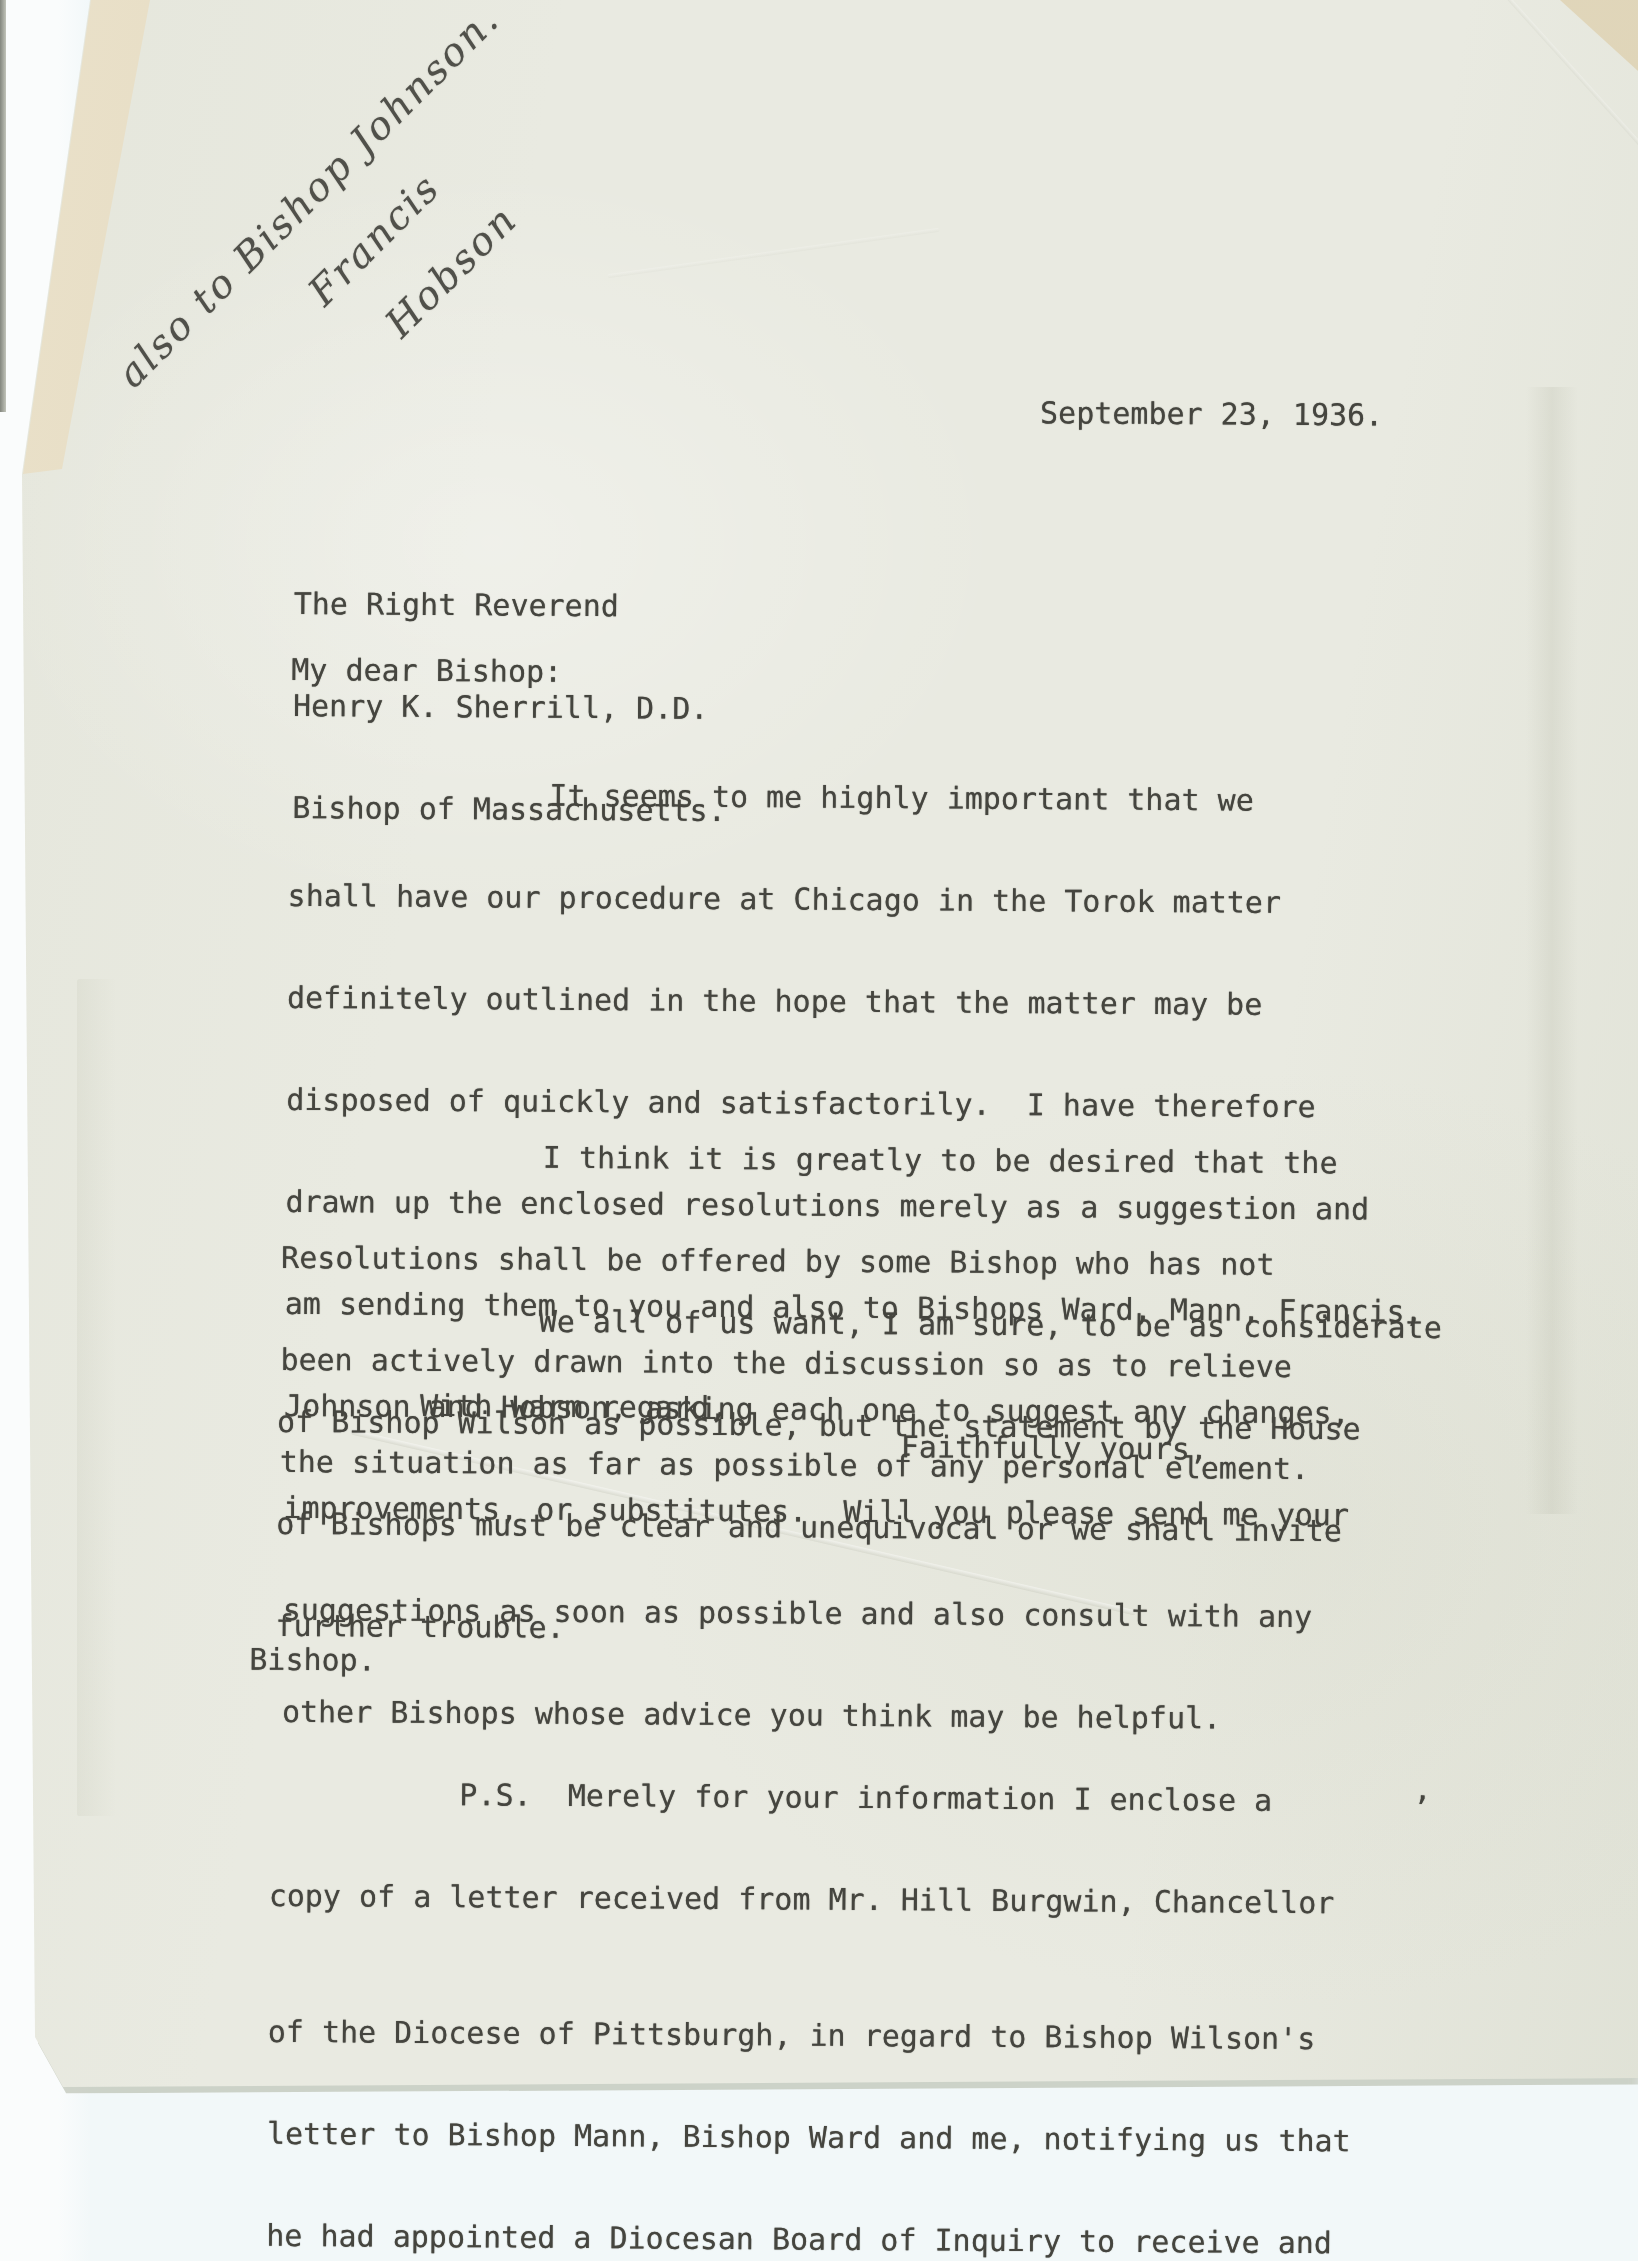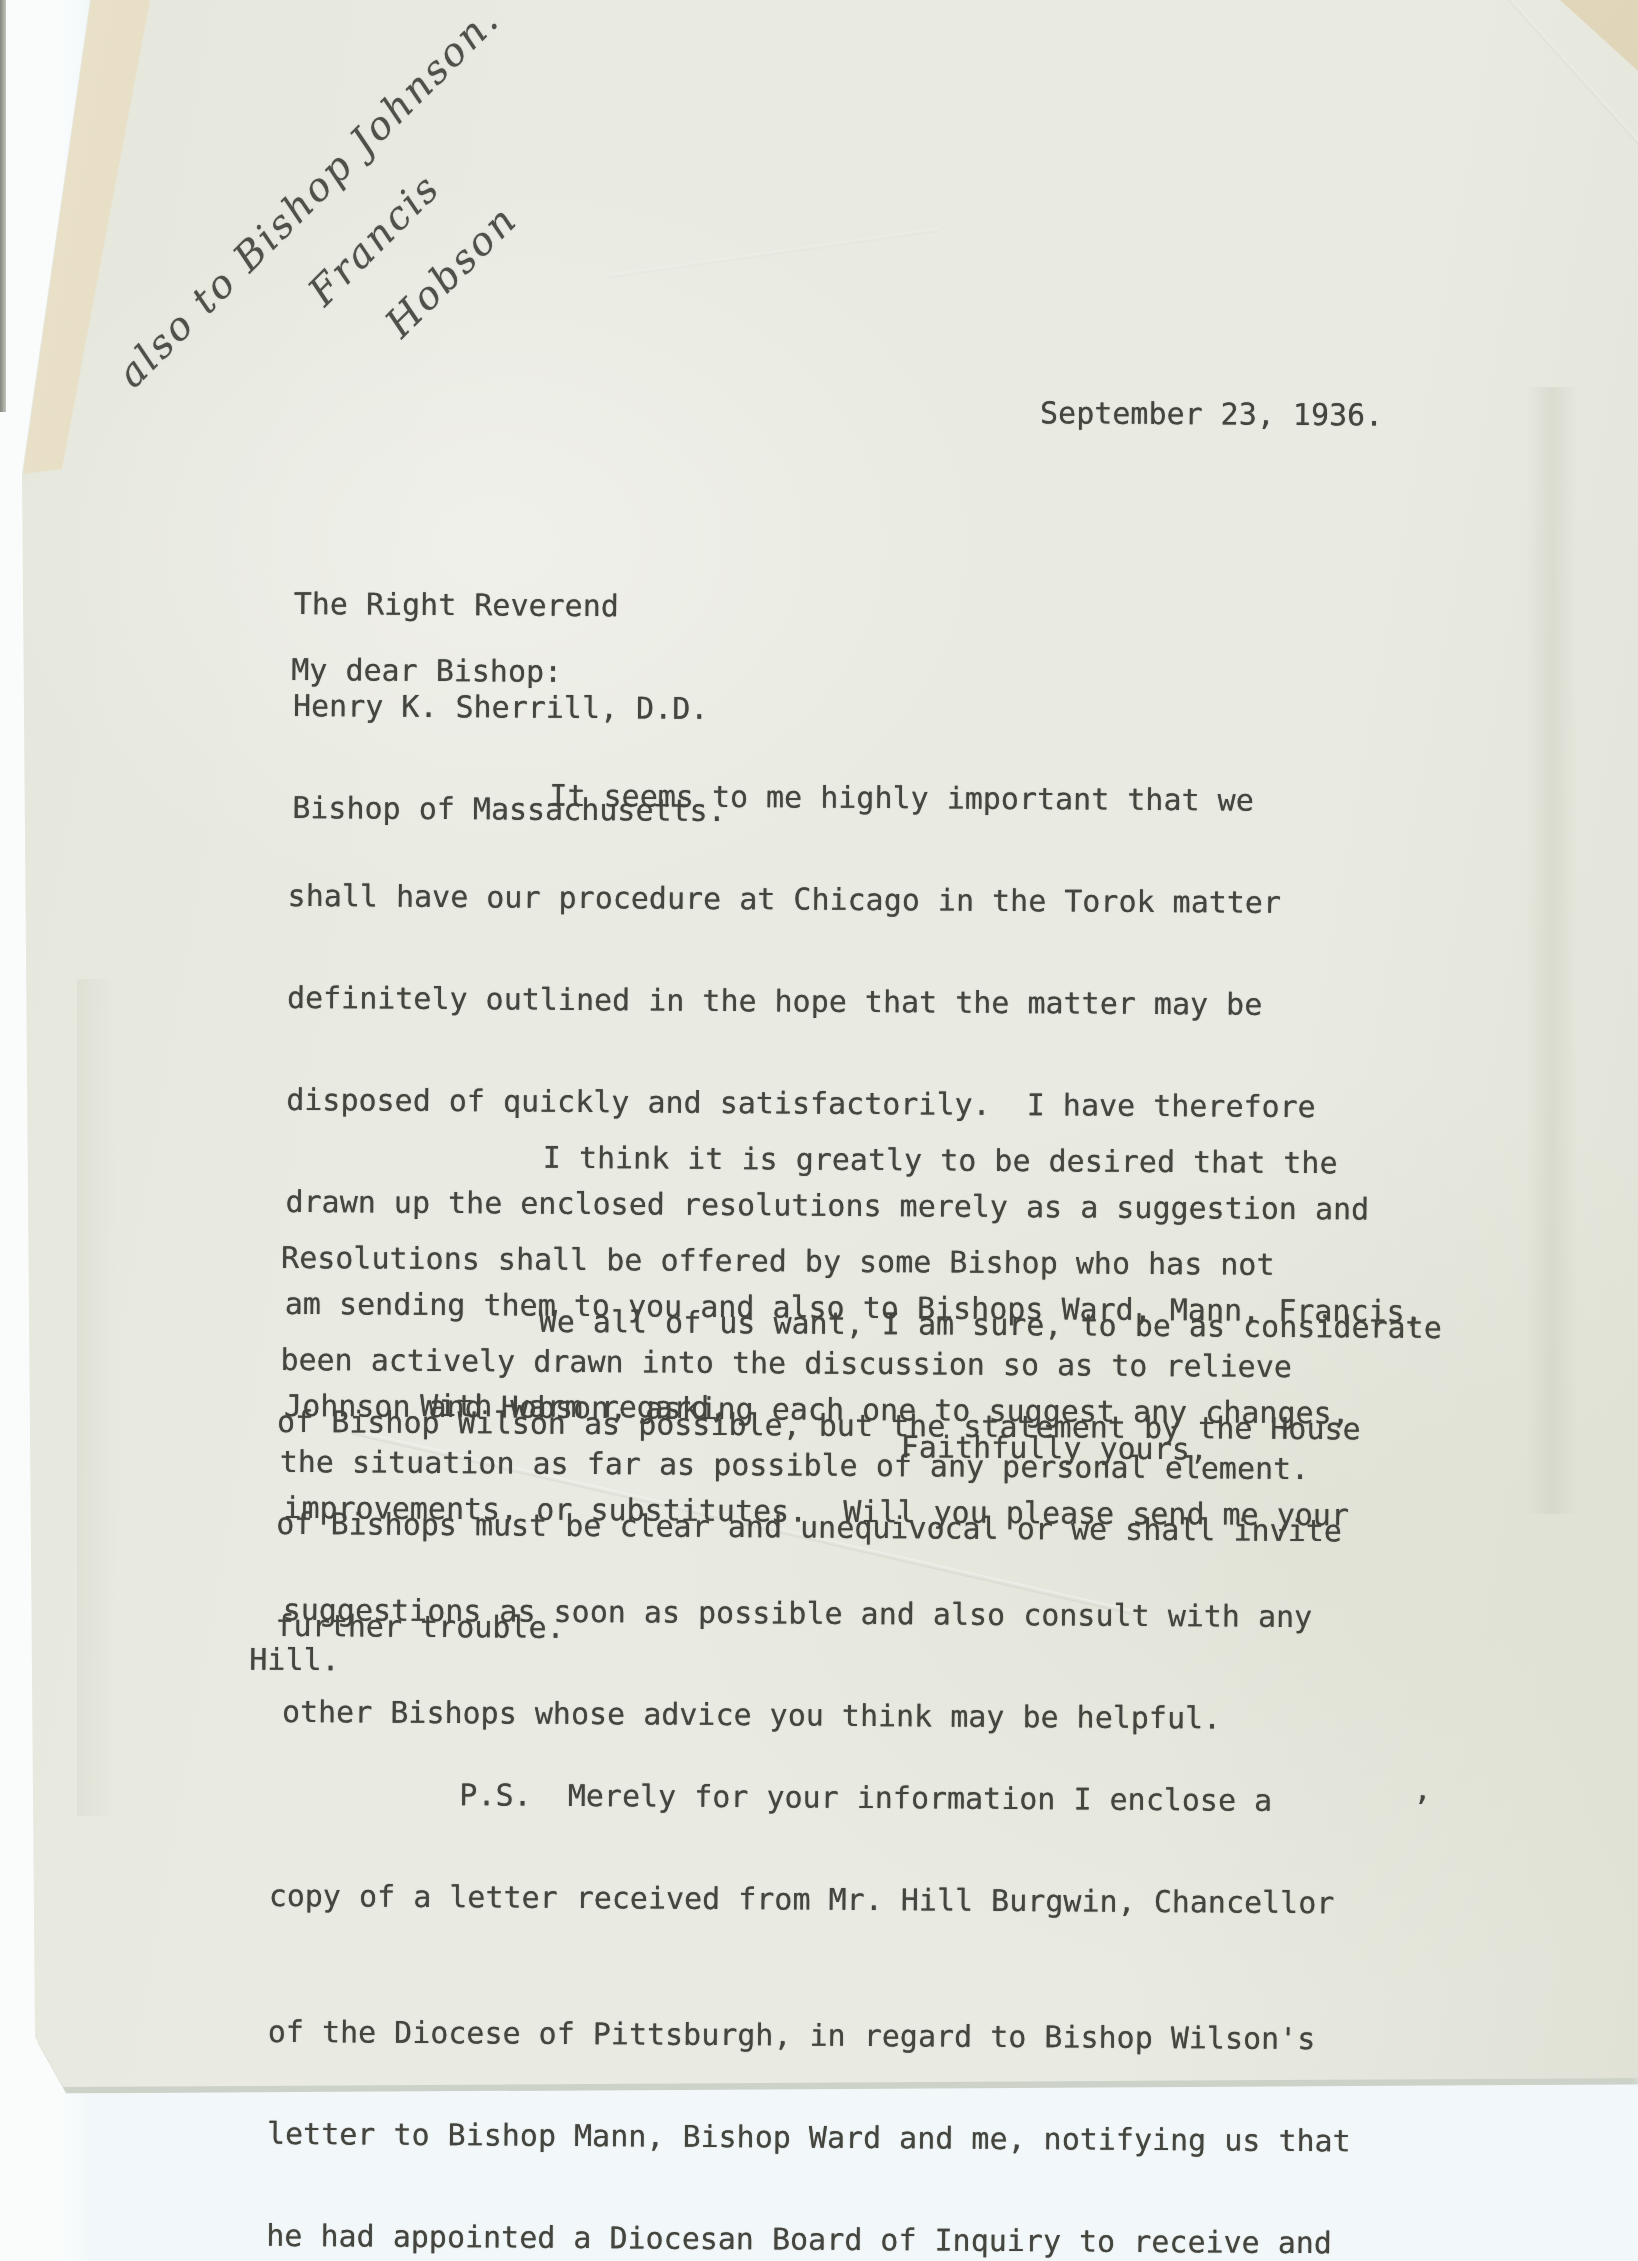--- a/index.html
+++ b/index.html
@@ -127,21 +127,21 @@
     <div class="tblock para para-3">
       <div class="tline">We all of us want, I am sure, to be as considerate</div>
       <div class="tline">of Bishop Wilson as possible, but the statement by the House</div>
       <div class="tline">of Bishops must be clear and unequivocal or we shall invite</div>
       <div class="tline">further trouble.</div>
     </div>
 
     <div class="tblock closing">With warm regard,</div>
     <div class="tblock signoff">Faithfully yours,</div>
 
-    <div class="tblock encls">Hill.</div>
+    <div class="tblock encls">Bishop.</div>
 
     <div class="tblock ps">
       <div class="tline">P.S.  Merely for your information I enclose a</div>
       <div class="tline">copy of a letter received from Mr. Hill Burgwin, Chancellor</div>
       <div class="tline gap-above">of the Diocese of Pittsburgh, in regard to Bishop Wilson's</div>
       <div class="tline">letter to Bishop Mann, Bishop Ward and me, notifying us that</div>
       <div class="tline">he had appointed a Diocesan Board of Inquiry to receive and</div>
       
     </div>
 

